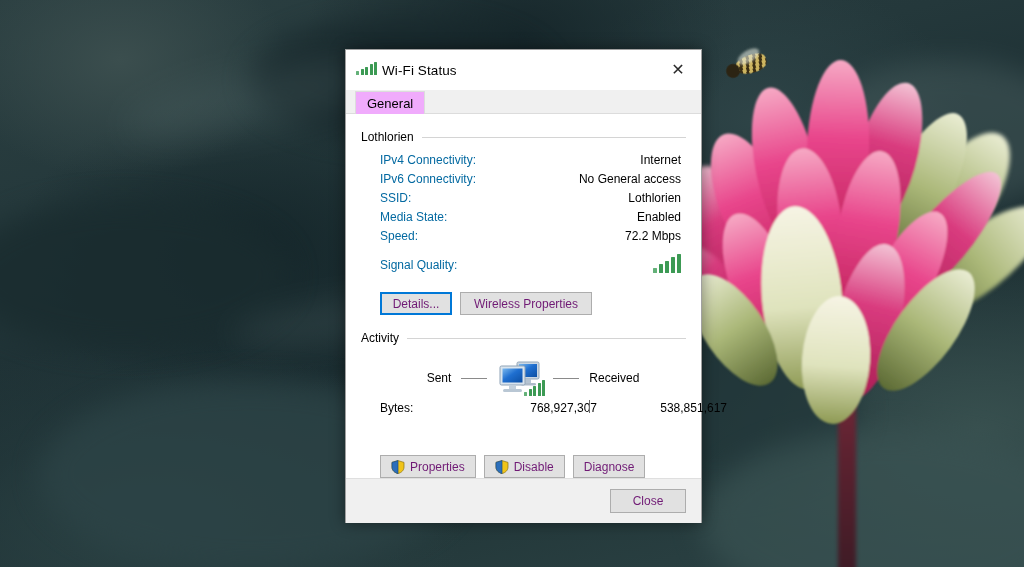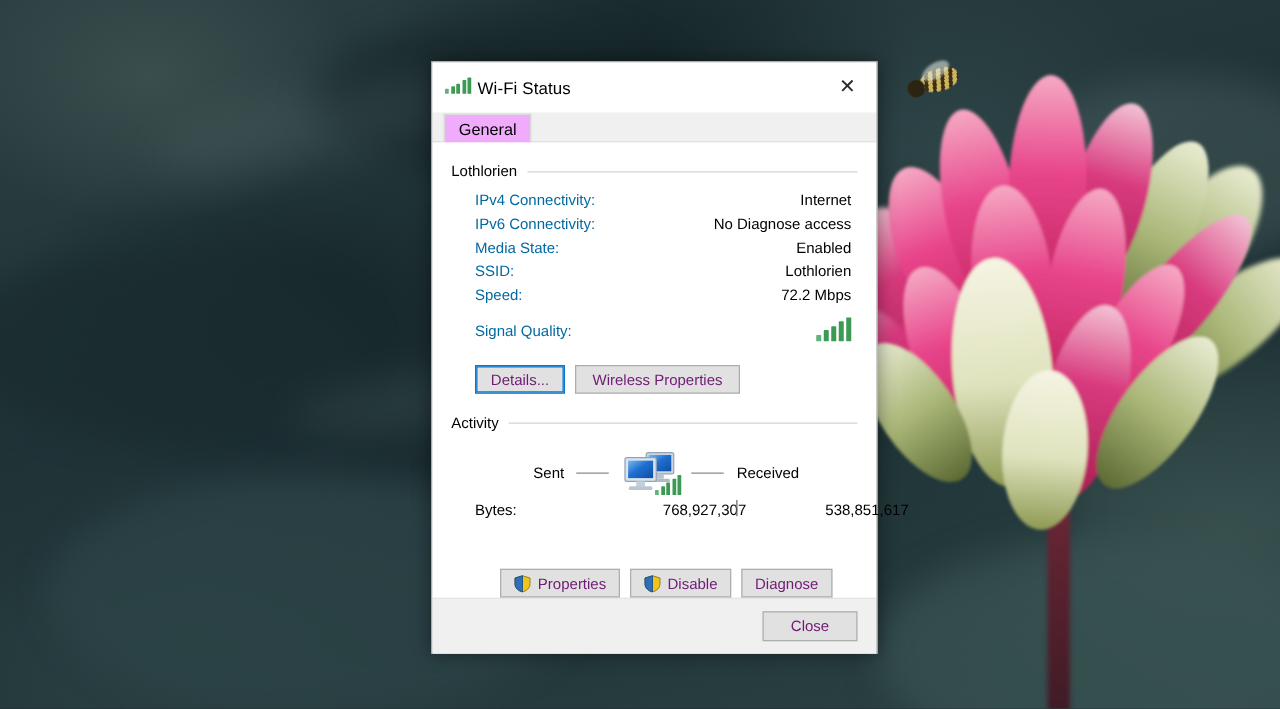--- a/index.html
+++ b/index.html
@@ -323,29 +323,29 @@
         <span class="rule"></span>
       </div>
 
       <div class="rows">
         <div class="row">
           <span class="key">IPv4 Connectivity:</span>
           <span class="val">Internet</span>
         </div>
         <div class="row">
           <span class="key">IPv6 Connectivity:</span>
-          <span class="val">No Diagnose access</span>
+          <span class="val">No General access</span>
+        </div>
+        <div class="row">
+          <span class="key">SSID:</span>
+          <span class="val">Lothlorien</span>
         </div>
         <div class="row">
           <span class="key">Media State:</span>
           <span class="val">Enabled</span>
-        </div>
-        <div class="row">
-          <span class="key">SSID:</span>
-          <span class="val">Lothlorien</span>
         </div>
         <div class="row">
           <span class="key">Speed:</span>
           <span class="val">72.2 Mbps</span>
         </div>
         <div class="row signal">
           <span class="key">Signal Quality:</span>
           <span class="val">
             <span class="bars big">
                 <i></i>
@@ -413,21 +413,21 @@
         </div>
 
         <div class="act-line2">
           <span class="key">Bytes:</span>
           <span class="act-sent">768,927,307</span>
           <span class="act-tick"></span>
           <span class="act-recv">538,851,617</span>
         </div>
       </div>
 
-      <div class="btnrow" style="padding-left:19px;margin-top:16px;justify-content:center;">
+      <div class="btnrow" style="padding-left:19px;margin-top:16px;">
         <button class="btn">
           <span class="shield">
             <svg width="14" height="14" viewBox="0 0 14 14">
               <path d="M7 0.6 L13 2.4 V7 C13 10.4 10.4 12.6 7 13.6 C3.6 12.6 1 10.4 1 7 V2.4 Z" fill="#f0c419" stroke="#8a7210" stroke-width=".7"></path>
               <path d="M7 0.6 L1 2.4 V7 C1 10.4 3.6 12.6 7 13.6 Z" fill="#2c6fbb" stroke="#1b4e88" stroke-width=".7"></path>
             </svg>
           </span>
           <span>Properties</span>
         </button>
         <button class="btn">

